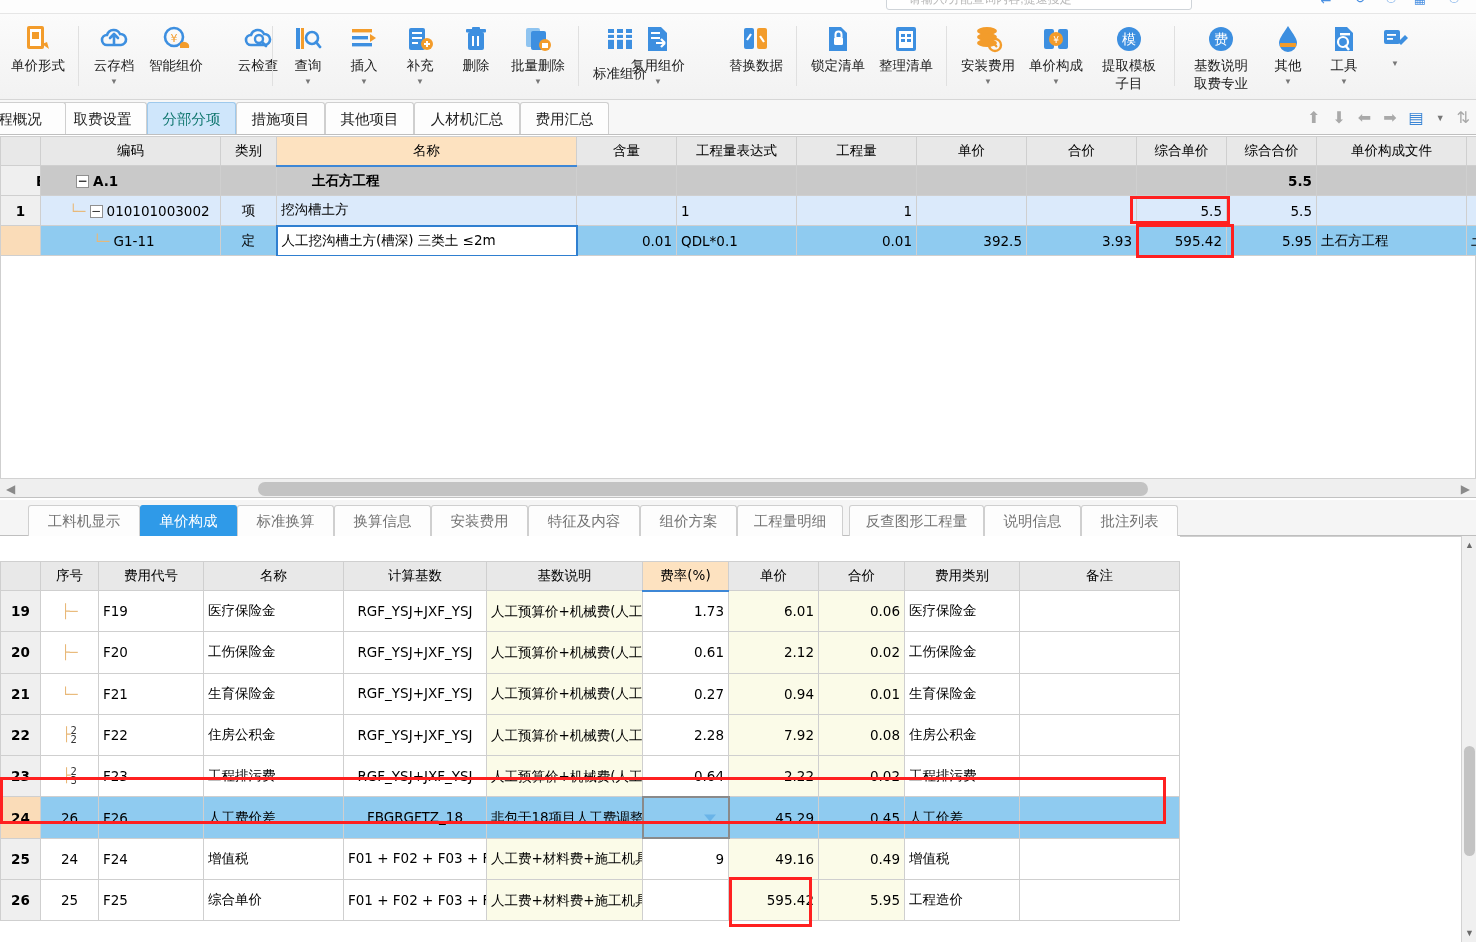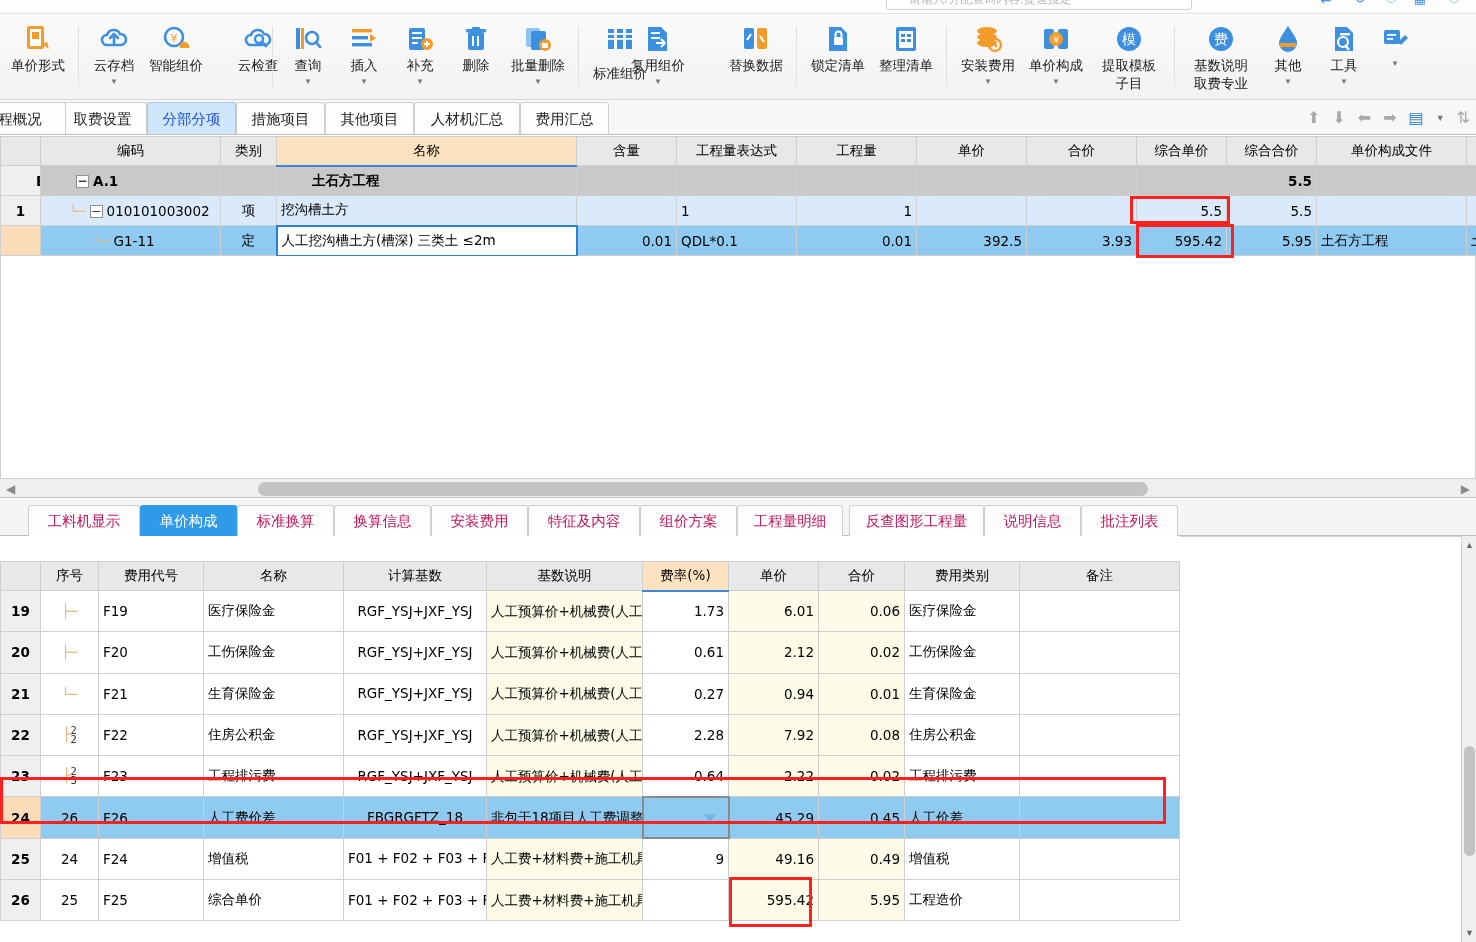--- a/index.html
+++ b/index.html
@@ -59,21 +59,21 @@
   .tabrow{
     position:absolute; left:0; top:100px; width:1476px; height:35px;
     background:#f7f7f7; border-bottom:1px solid #bfbfbf;
   }
   .mtab{
     position:absolute; top:2px; height:32px; line-height:32px;
     font-size:14.5px; text-align:center; color:#222;
     background:#fdfdfd; border:1px solid #cfcfcf; border-bottom:none;
     border-radius:3px 3px 0 0; cursor:default; white-space:nowrap;
   }
-  .mtab.sel{ background:#cfe6fb; color:#1d4ed8; border-color:#9ec9ec; }
+  .mtab.sel{ background:#cfe6fb; color:#0f766e; border-color:#9ec9ec; }
 
   .navicons{ position:absolute; right:6px; top:6px; height:24px; display:flex; align-items:center; gap:12px;}
   .navicons .ni{ font-size:16px; color:#a9a9a9; line-height:1; }
 
   
   table{ border-collapse:collapse; table-layout:fixed; }
   .grid th, .grid td{
     border:1px solid #cfcfcf; font-size:13.5px;
     font-family:"DejaVu Sans","Liberation Sans",sans-serif;
     padding:0 4px; overflow:hidden; white-space:nowrap;
@@ -117,21 +117,21 @@
     position:absolute; left:258px; top:3px; width:890px; height:14px;
     background:#c3c3c3; border-radius:7px;
   }
   .hscroll .ar{ position:absolute; top:3px; font-size:12px; color:#8a8a8a; line-height:14px;}
 
   
   .btabrow{ position:absolute; left:0; top:500px; width:1476px; height:36px;
     background:#f5f5f5; border-bottom:1px solid #bfbfbf;}
   .btab{
     position:absolute; top:5px; height:31px; line-height:31px;
-    font-size:14.5px; text-align:center; color:#be185d; background:#fdfdfd;
+    font-size:14.5px; text-align:center; color:#737373; background:#fdfdfd;
     border:1px solid #cfcfcf; border-bottom:none; border-radius:3px 3px 0 0;
     cursor:default; white-space:nowrap;
   }
   .btab.sel{ background:#2f9ae8; color:#fff; border-color:#2f9ae8; }
 
   .botgrid{ position:absolute; left:0; top:536px; width:1180px;margin-top:25px; }
   .botgrid td{ height:41.3px; vertical-align:middle; }
   .wrapcell{ white-space:normal; line-height:15px; font-size:13.5px; }
   .mono{ font-family:"DejaVu Sans Mono","Liberation Mono",monospace; font-size:12.5px;}
   .cream{ background:#fbfbe8; }

